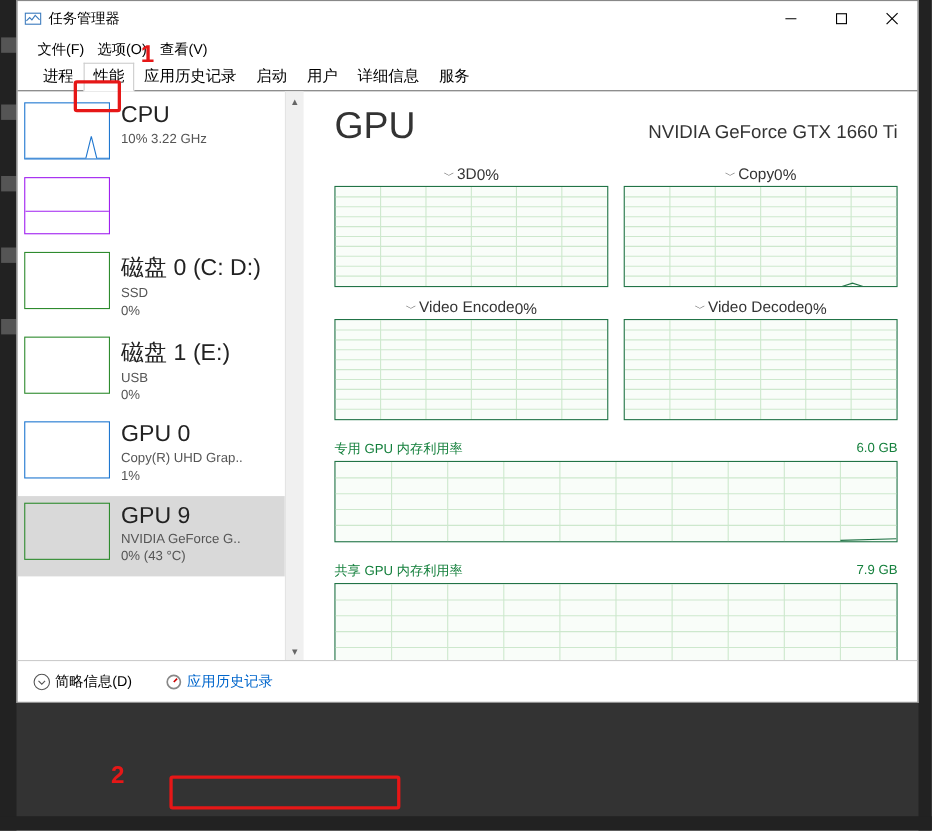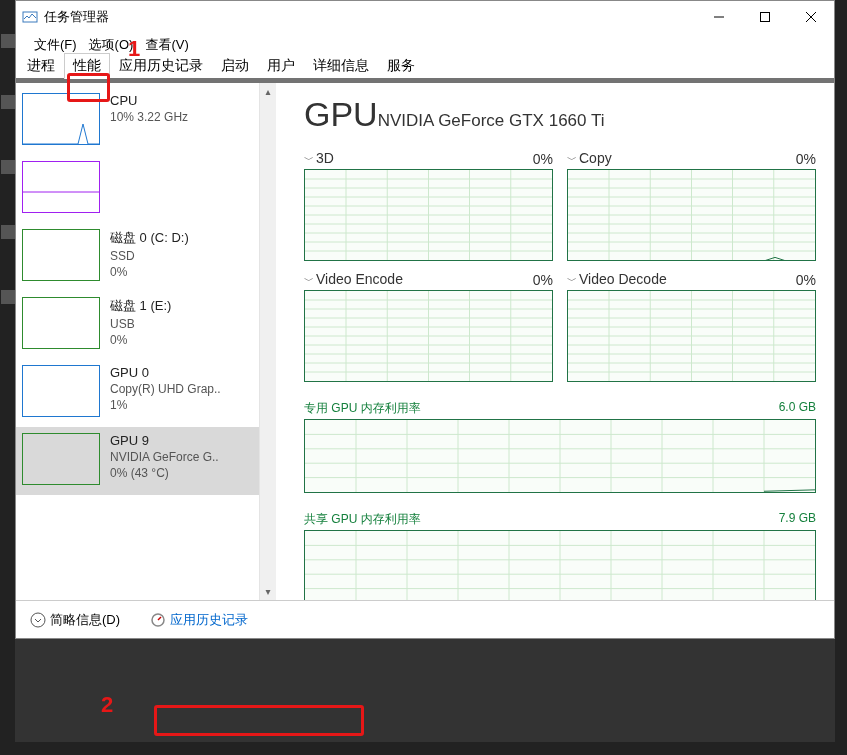--- a/index.html
+++ b/index.html
@@ -5,42 +5,42 @@
 * { box-sizing: border-box; margin: 0; padding: 0; font-family: "Microsoft YaHei", "Segoe UI", sans-serif; }
 body { background: #333; width: 847px; height: 755px; position: relative; }
 .window { position: absolute; left: 15px; top: 0; width: 820px; height: 639px; background: #fff; border: 1px solid #888; display: flex; flex-direction: column; }
 .titlebar { height: 32px; display: flex; align-items: center; padding-left: 6px; }
 .titlebar-icon { width: 16px; height: 16px; margin-right: 6px; }
 .titlebar-title { font-size: 13px; flex: 1; }
 .winbtns { display: flex; }
 .winbtn { width: 46px; height: 32px; display: flex; align-items: center; justify-content: center; font-size: 14px; cursor: default; }
 .menubar { height: 24px; display: flex; align-items: center; padding-left: 12px; font-size: 13px; }
 .menu-item { padding: 2px 6px; cursor: default; }
-.tabs { height: 26px; border-bottom: 5px solid #737373; display: flex; align-items: flex-end; padding-left: 2px; font-size: 14px; }
+.tabs { height: 26px; border-bottom: 1px solid #737373; display: flex; align-items: flex-end; padding-left: 14px; font-size: 14px; }
 .tab { padding: 3px 8px; border: 1px solid transparent; cursor: default; position: relative; top: 1px; }
 .tab.active { border: 1px solid #ccc; border-bottom: 1px solid #fff; background: #fff; }
 .body { flex: 1; display: flex; overflow: hidden; }
 .sidebar { width: 260px; display: flex; position: relative; }
 .sidebar-list { flex: 1; overflow-y: auto; padding: 4px 0; }
 .sidebar-item { display: flex; padding: 6px 6px 10px 6px; cursor: default; }
 .sidebar-item.selected { background: #d9d9d9; }
 .thumb { width: 78px; height: 52px; border: 1px solid; flex-shrink: 0; margin-right: 10px; position: relative; }
 .thumb-grid { position: absolute; inset: 0; }
 .sb-text { flex: 1; overflow: hidden; }
-.sb-title { font-size: 13px; color: #222; margin-bottom: 2px; white-space: nowrap; overflow: hidden; text-overflow: ellipsis; }
+.sb-title { font-size: 21px; color: #222; margin-bottom: 2px; white-space: nowrap; overflow: hidden; text-overflow: ellipsis; }
 .sb-sub { font-size: 12px; color: #555; line-height: 1.3; white-space: nowrap; overflow: hidden; text-overflow: ellipsis; }
 .scrollbar-stub { width: 17px; background: #f0f0f0; border-left: 1px solid #e4e4e4; position: relative; }
 .scroll-arrow { position: absolute; left: 0; right: 0; height: 17px; display: flex; align-items: center; justify-content: center; font-size: 10px; color: #666; }
 .main { flex: 1; padding: 12px 18px 4px 28px; overflow: hidden; }
-.main-header { display: flex; align-items: baseline; margin-bottom: 10px; }
+.main-header { display: flex; align-items: baseline; justify-content: space-between; margin-bottom: 10px; }
 .main-title { font-size: 34px; font-weight: 400; color: #333; }
 .main-sub { font-size: 17px; color: #333; }
 .quad { display: flex; gap: 14px; margin-bottom: 4px; }
 .quad-col { flex: 1; }
-.graph-head { display: flex; justify-content: space-between; align-items: center; font-size: 14px; color: #333; margin-bottom: 2px; margin-top: 6px; }
+.graph-head { display: flex; justify-content: center; align-items: center; font-size: 14px; color: #333; margin-bottom: 2px; margin-top: 6px; }
 .graph-head .chev { font-size: 10px; color: #666; margin-right: 2px; }
 .graph-box { border: 1px solid #217346; background: #f9fdf9; position: relative; }
 .graph-grid { position: absolute; inset: 0; }
 .graph-box.small { height: 92px; }
 .graph-box.wide { height: 74px; }
 .wide-label { display: flex; justify-content: space-between; font-size: 12px; color: #15803d; margin-bottom: 2px; margin-top: 18px; }
 .footer { height: 38px; border-top: 1px solid #ccc; display: flex; align-items: center; padding: 0 8px; font-size: 13px; }
 .footer-btn { display: flex; align-items: center; gap: 4px; padding: 2px 6px; cursor: default; }
 .link { color: #0066cc; }
 .annot-red-1 { position: absolute; border: 3px solid #e61717; border-radius: 3px; z-index: 50; pointer-events: none; }

